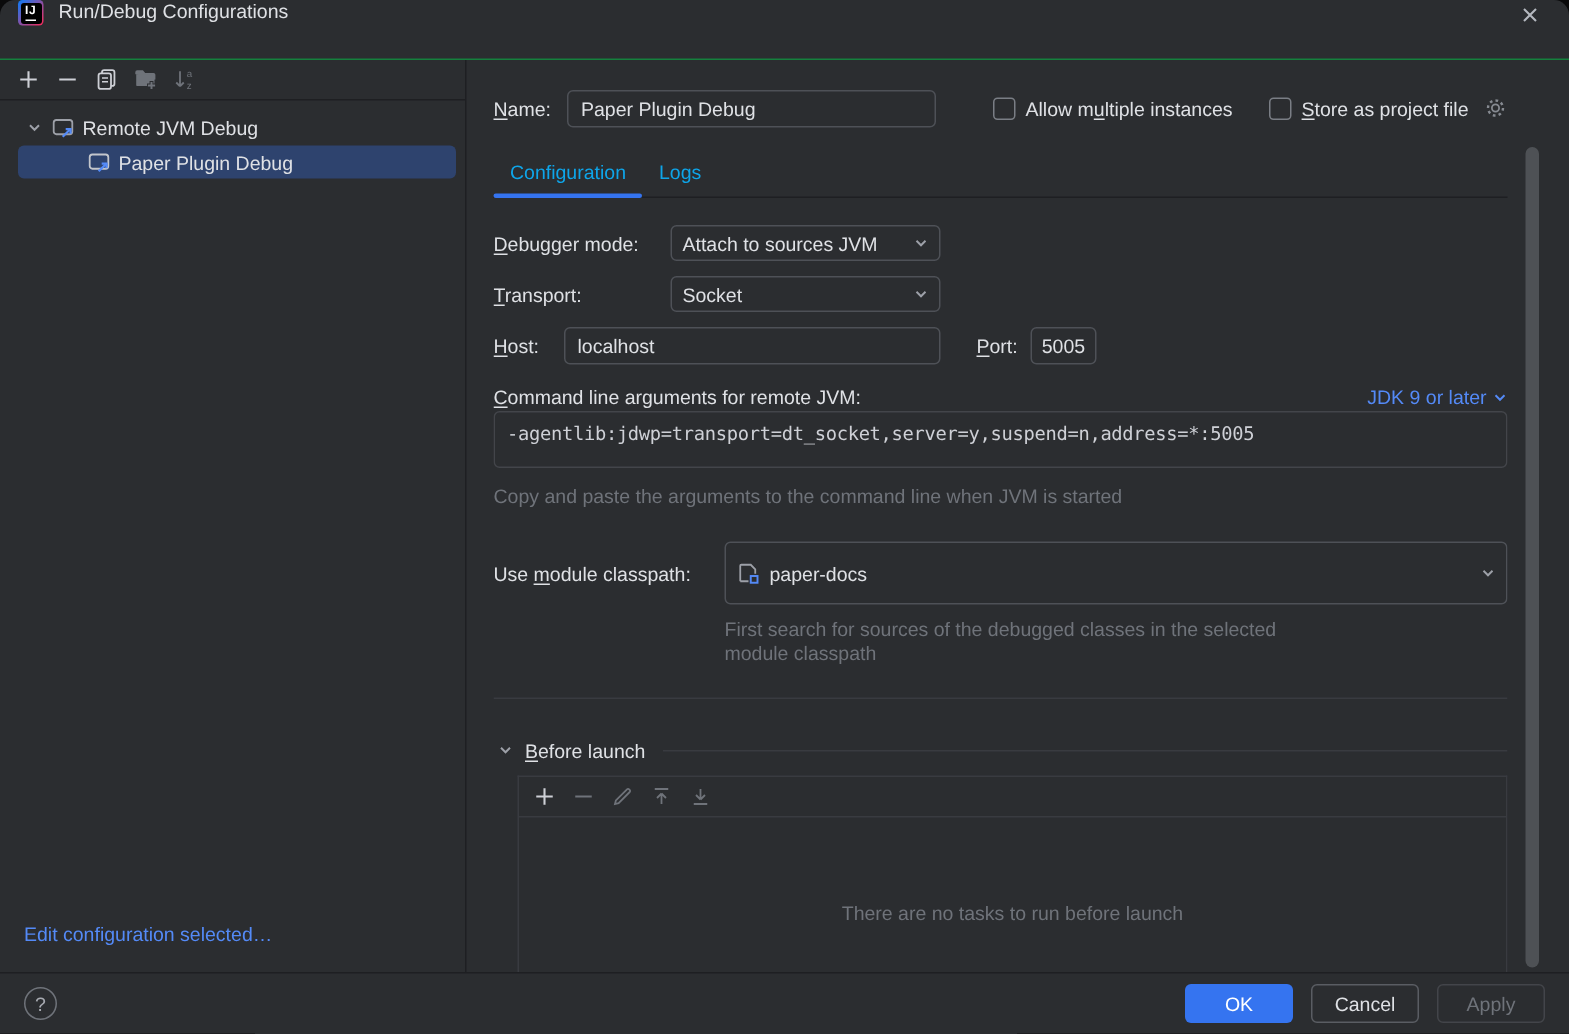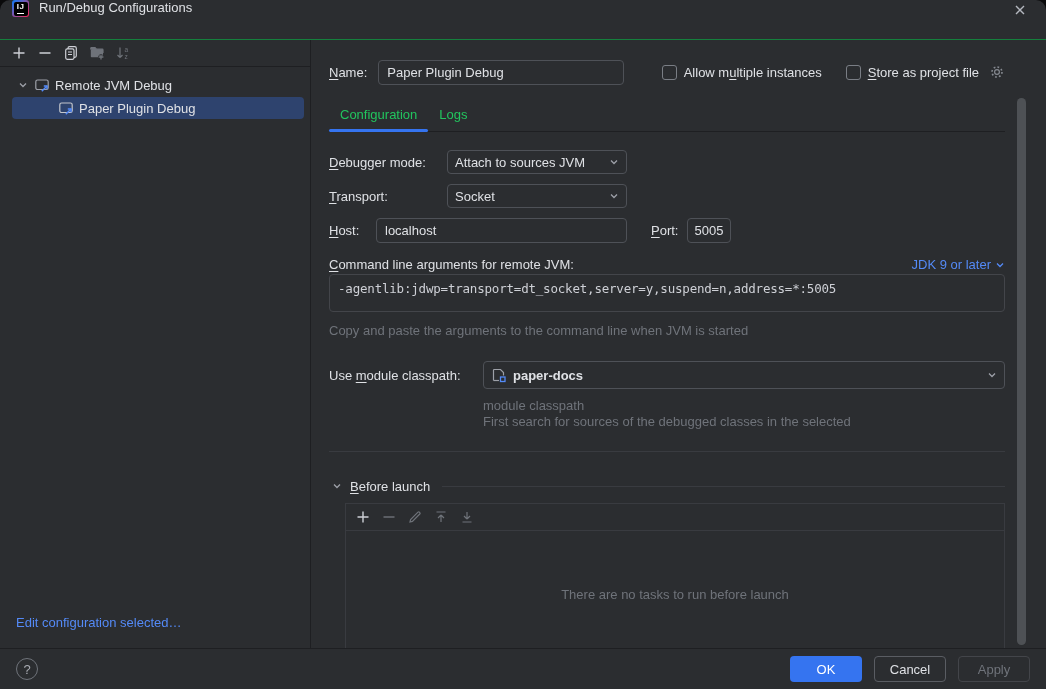--- a/index.html
+++ b/index.html
@@ -40,42 +40,42 @@
   .txt-input { background:transparent; border:1px solid #4e5157; border-radius:4px; height:25px; color:#dfe1e5; font-family:"Liberation Sans",sans-serif; font-size:13px; padding:0 8px; outline:none; }
   .name-input { width:246px; margin-left:11px; }
   .cb-group { margin-left:auto; display:flex; align-items:center; gap:6px; }
   .checkbox { width:15px; height:15px; border:1px solid #7a7e85; border-radius:3px; background:transparent; flex:none; }
   .cb-item { display:flex; align-items:center; gap:7px; }
   .cb-item + .cb-item { margin-left:18px; }
   .gear-btn { margin-left:4px; color:#868a91; display:flex; }
 
   
   .tabstrip { margin-top:14px; flex:none; display:flex; border-bottom:1px solid #1e1f22; }
-  .tab { padding:8px 11px 9px; position:relative; color:#22c55e; cursor:default; }
+  .tab { padding:8px 11px 9px; position:relative; color:#0ea5e9; cursor:default; }
   .tab.active::after { content:""; position:absolute; left:0; right:0; bottom:-1px; height:3px; border-radius:3px; background:#3574f0; }
 
   .content { flex:1; min-height:0; overflow:hidden; }
   .frow { display:flex; align-items:center; }
   .combo { height:24px; border:1px solid #4e5157; border-radius:4px; display:flex; align-items:center; padding:0 7px; gap:6px; color:#dfe1e5; }
   .combo .cval { flex:1; white-space:nowrap; }
   .combo-sm { width:180px; }
   .row-dm { margin-top:18px; } .row-tr { margin-top:10px; } .row-host { margin-top:10px; }
   .lbl-dm { width:118px; flex:none; }
   .lbl-host { width:47px; flex:none; }
   .host-input { width:251px; }
   .lbl-port { margin-left:24px; margin-right:9px; }
   .port-input { width:44px; padding:0 6px; }
   .cmd-label-row { margin-top:14px; display:flex; align-items:center; }
   .jdk-select { margin-left:auto; color:#548af7; display:flex; align-items:center; gap:4px; }
   .cmd-area { margin-top:2px; height:38px; border:1px solid #43454a; border-radius:4px; padding:6px 8px; font-family:"DejaVu Sans Mono",monospace; font-size:12.5px; color:#ced0d6; letter-spacing:-0.2px; }
   .hint { color:#6f737a; }
   .cmd-hint { margin-top:11px; }
   .row-module { margin-top:23px; }
   .lbl-module { width:154px; flex:none; }
-  .module-combo { flex:1; height:28px;font-weight:bold; }
+  .module-combo { flex:1; height:42px; }
   .module-hint { margin-top:9px; padding-left:154px; line-height:16px; }
   .form-sep { margin-top:21px; border-top:1px solid #393b40; }
 
   
   .bl-header { margin-top:26px; display:flex; align-items:center; gap:2px; }
   .bl-line { flex:1; border-top:1px solid #393b40; margin-left:10px; }
   .bl-panel { margin:9px 0 0 16px; border:1px solid #393b40; border-bottom:none; height:155px; display:flex; flex-direction:column; }
   .bl-toolbar { height:27px; flex:none; display:flex; align-items:center; padding:0 4px; border-bottom:1px solid #393b40; }
   .bl-empty { flex:1; display:flex; align-items:center; justify-content:center; color:#6f737a; }
 
@@ -259,22 +259,22 @@
                 <path d="M2.5 13.5 H8" stroke="#9da0a8" stroke-width="1.2"></path>
                 <rect x="9.5" y="10" width="4.5" height="4.5" stroke="#548af7" stroke-width="1.3"></rect>
               </svg>
             <span class="cval">paper-docs</span>
             <svg width="10" height="10" viewBox="0 0 10 10">
                 <path d="M2 3.5 L5 6.5 L8 3.5" stroke="#9da0a8" stroke-width="1.3" fill="none"></path>
               </svg>
           </div>
         </div>
         <div class="hint module-hint">
+          <div>First search for sources of the debugged classes in the selected</div>
           <div>module classpath</div>
-          <div>First search for sources of the debugged classes in the selected</div>
         </div>
 
         <div class="form-sep"></div>
 
         <div class="bl-header">
           <span class="chev">
             <svg width="10" height="10" viewBox="0 0 10 10">
                 <path d="M2 3.5 L5 6.5 L8 3.5" stroke="#9da0a8" stroke-width="1.3" fill="none"></path>
               </svg>
           </span>

